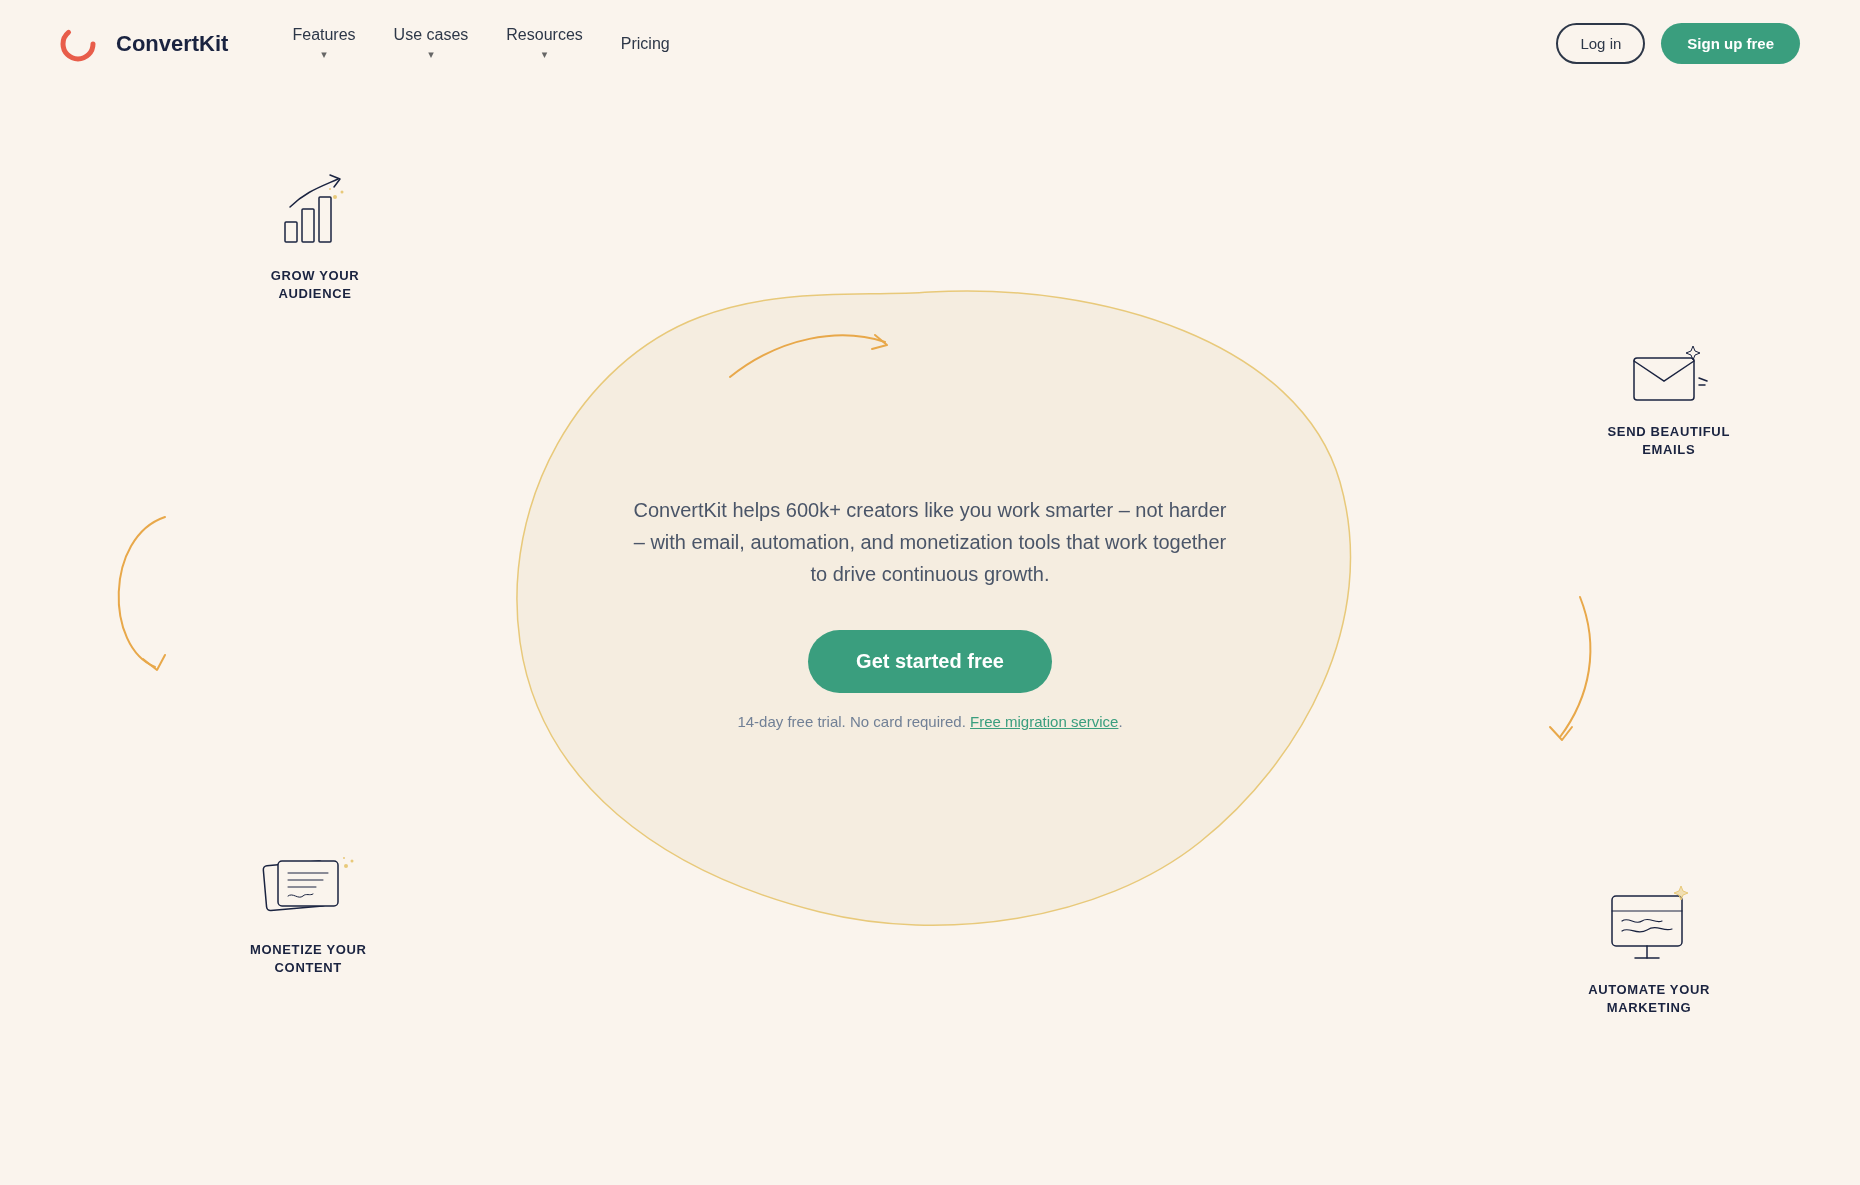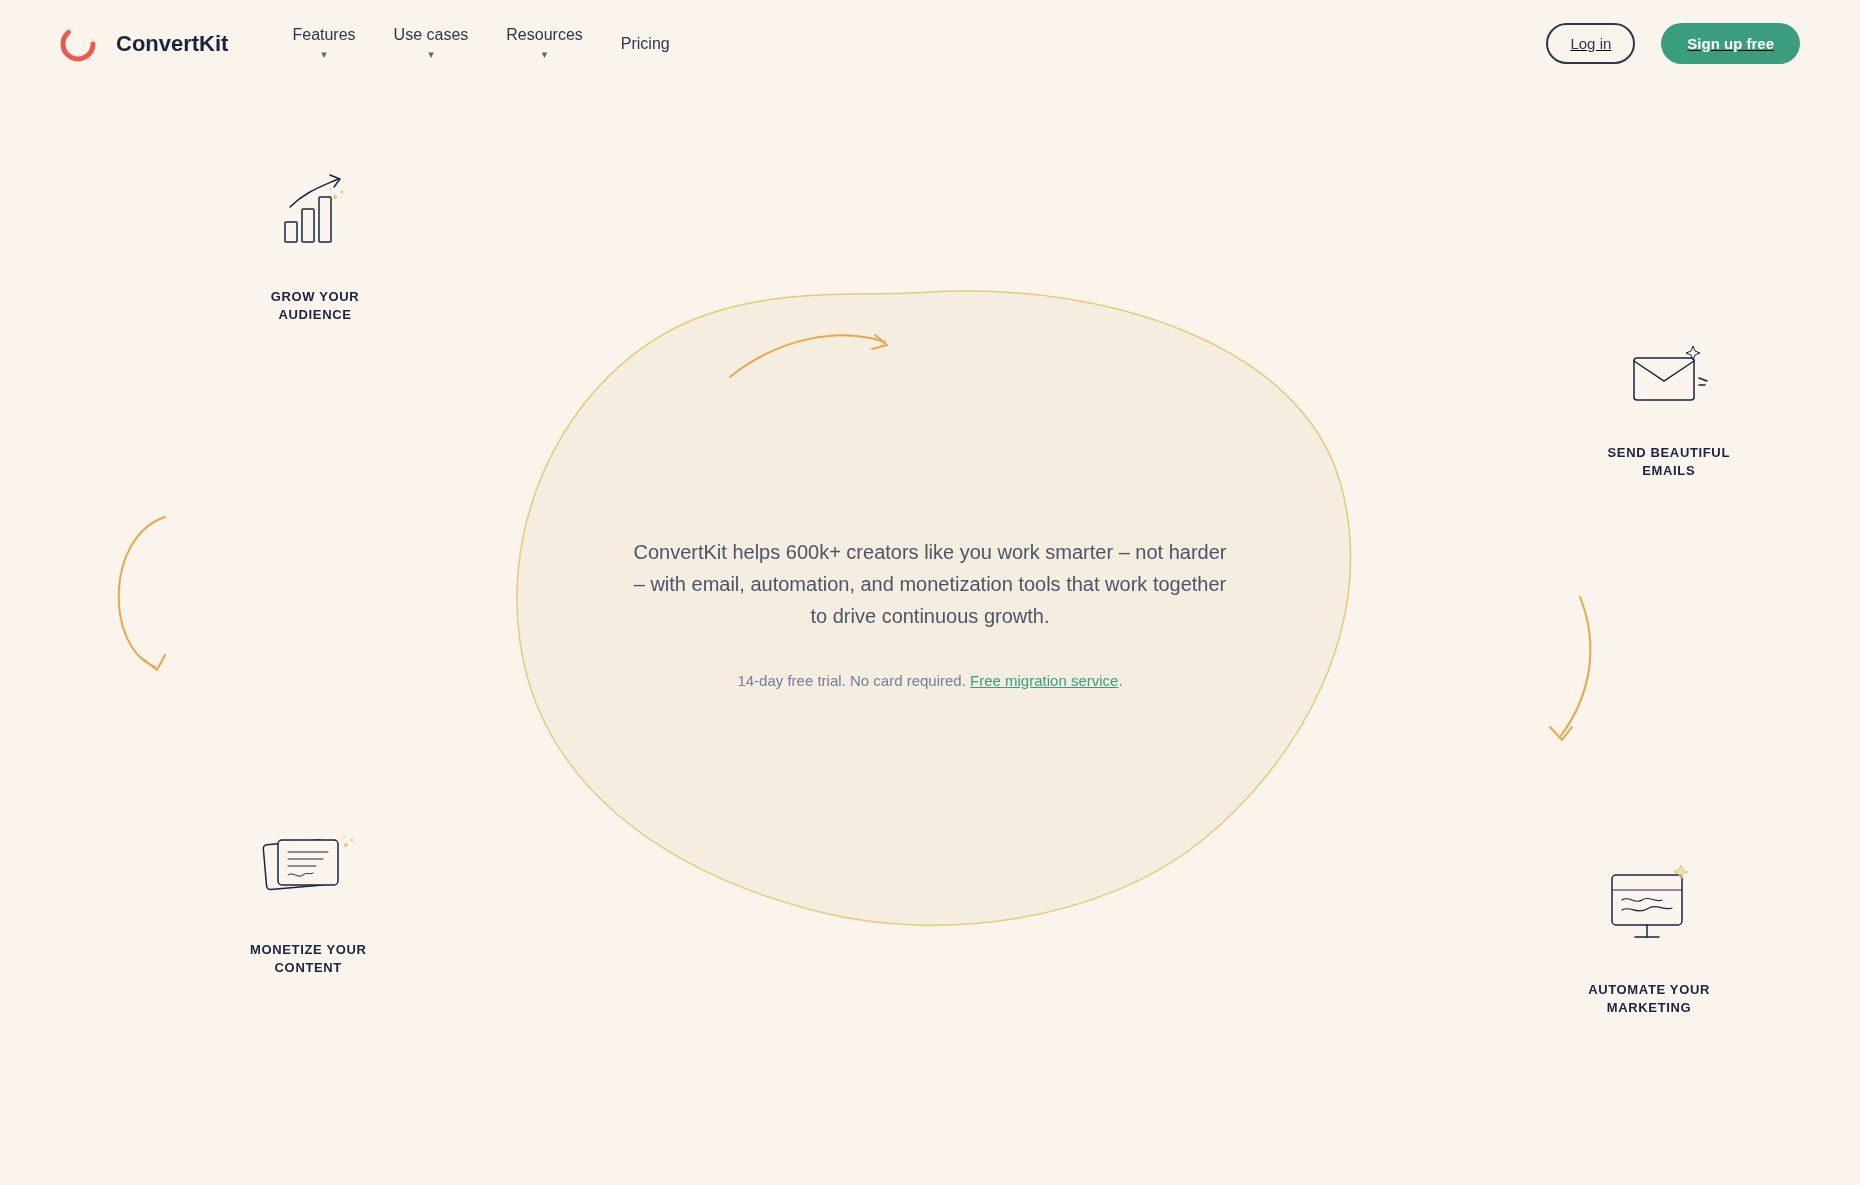--- a/index.html
+++ b/index.html
@@ -69,22 +69,21 @@
     .nav-pricing {
       font-size: 16px;
       color: #2d3748;
       padding: 8px 14px;
       cursor: pointer;
     }
 
     .nav-actions {
       display: flex;
       align-items: center;
-      gap: 26px;
-      text-decoration: underline;
+      gap: 16px;
     }
 
     .btn-login {
       padding: 10px 22px;
       border: 2px solid #2d3748;
       border-radius: 50px;
       background: transparent;
       font-size: 15px;
       color: #2d3748;
       cursor: pointer;
@@ -174,21 +173,20 @@
     }
 
     
     .feature-block {
       position: absolute;
       display: flex;
       flex-direction: column;
       align-items: center;
       text-align: center;
       z-index: 6;
-      gap: 21px;
     }
 
     .feature-icon-wrap {
       margin-bottom: 10px;
     }
 
     .feature-label {
       font-size: 13px;
       font-weight: 700;
       color: #1a2340;
@@ -374,19 +372,20 @@
       </svg>
     </div>
     <div class="feature-label">
       <span>AUTOMATE YOUR</span><br>
       <span>MARKETING</span>
     </div>
   </div>
 
   <div class="hero-center">
     <p class="hero-subtitle">ConvertKit helps 600k+ creators like you work smarter – not harder – with email, automation, and monetization tools that work together to drive continuous growth.</p>
+    <button class="btn-cta">Get started free</button>
     <p class="hero-footnote">
       <span>14-day free trial. No card required.</span>
       <a href="#">Free migration service</a>.
     </p>
   </div>
 
 </section>
 
 </body></html>

